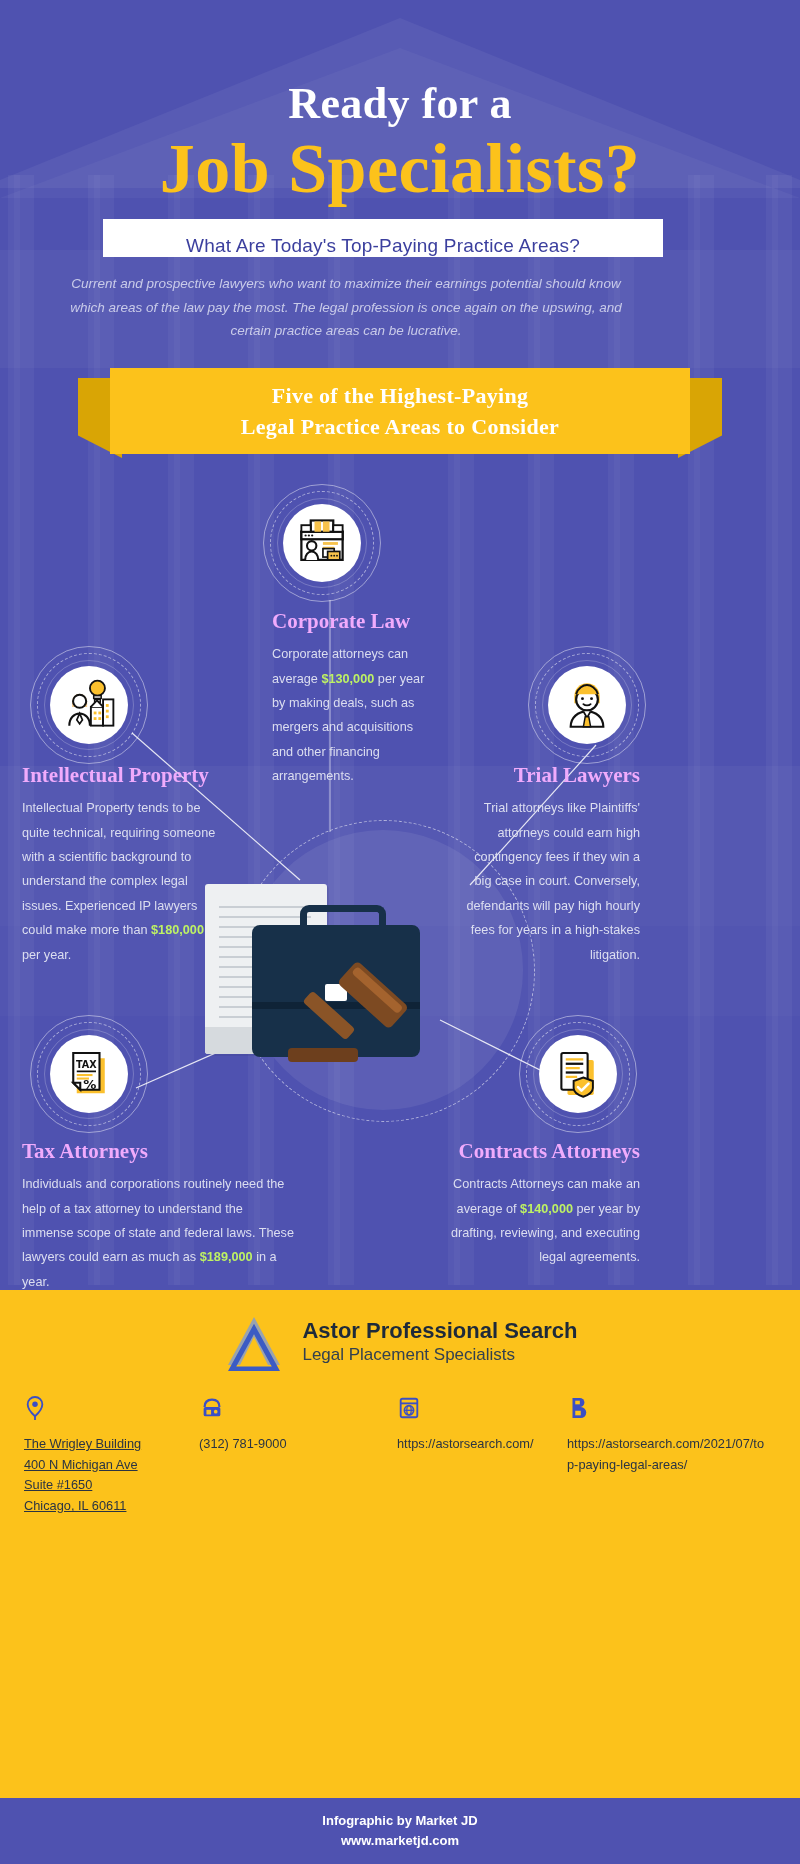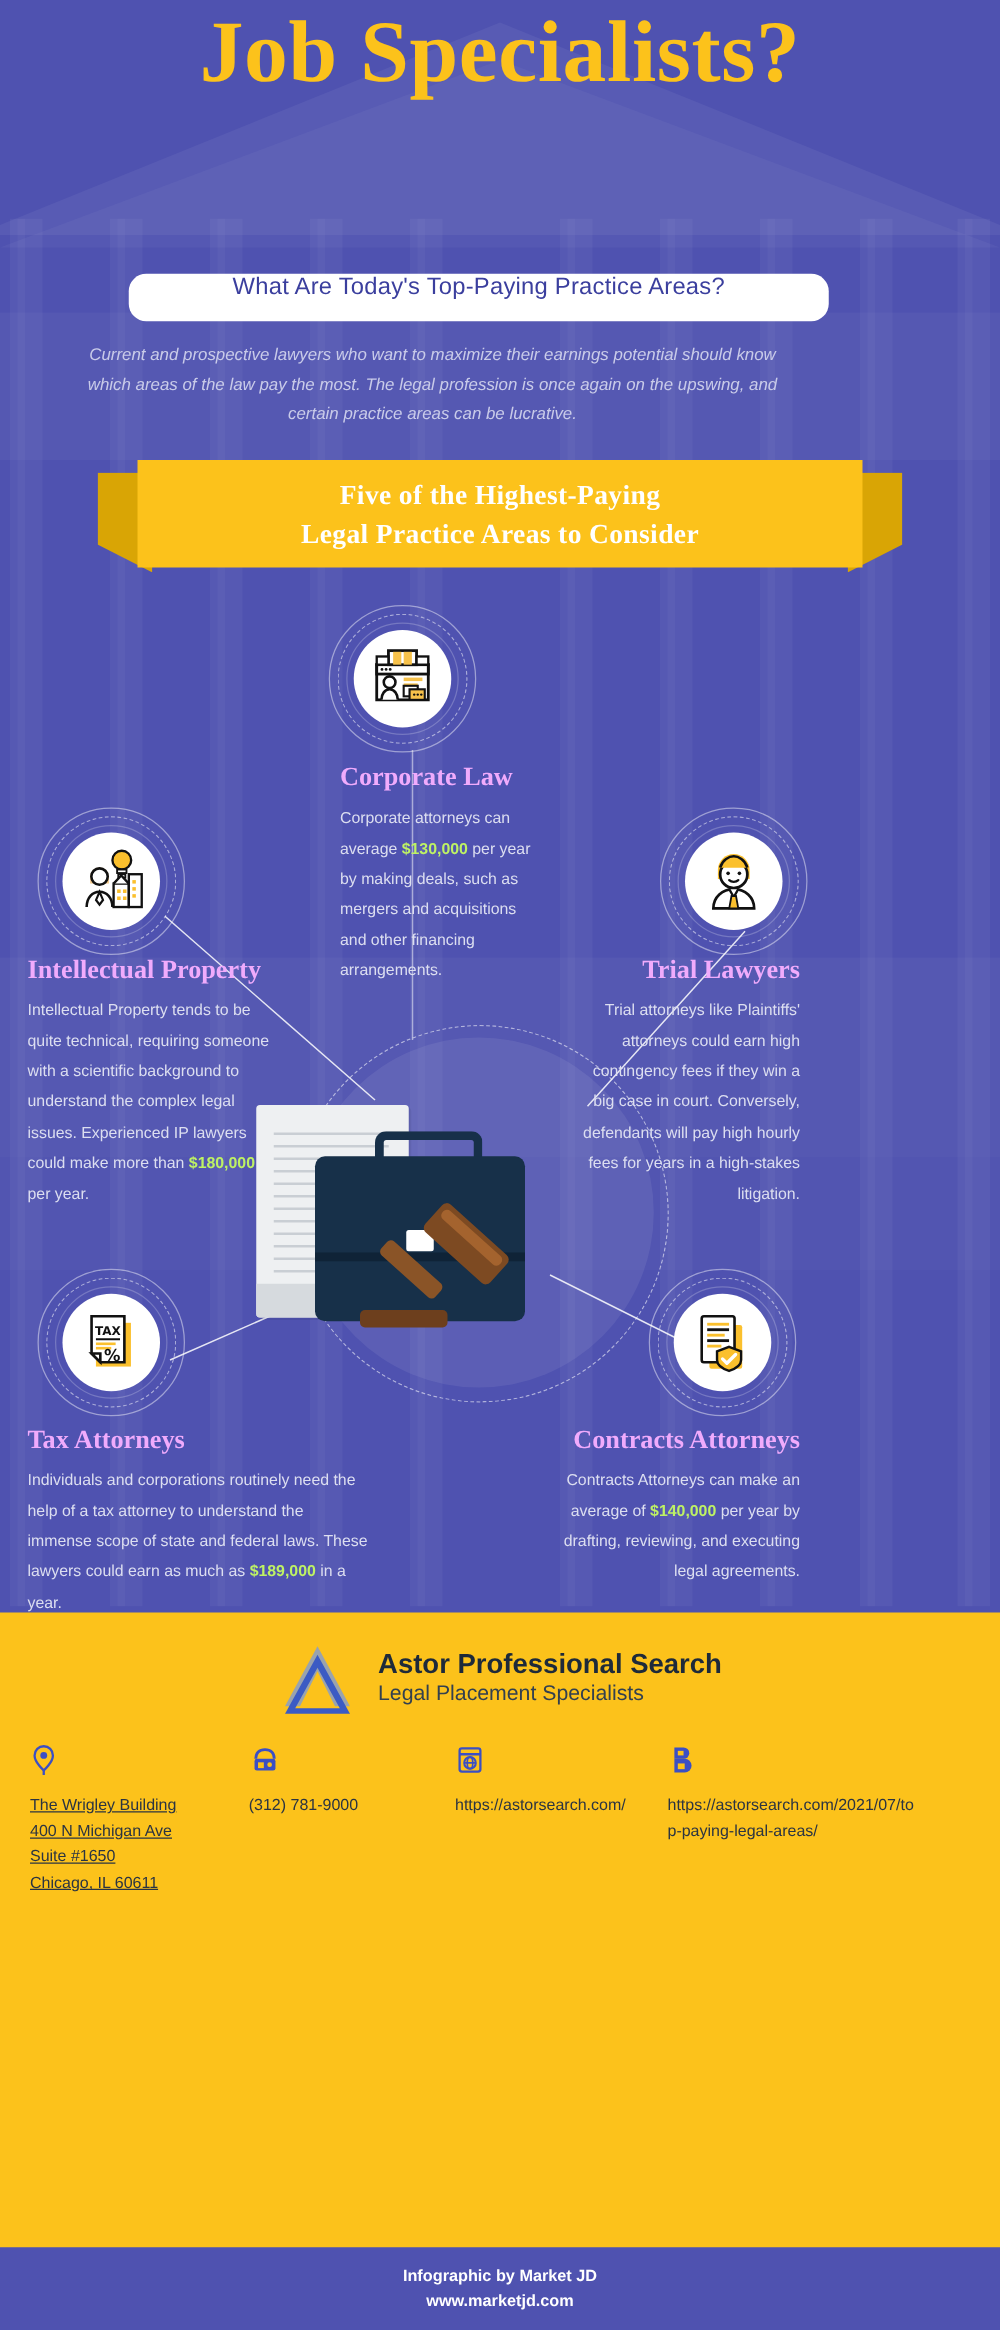--- a/index.html
+++ b/index.html
@@ -28,21 +28,21 @@
   .pillar:after{content:"";position:absolute;left:6px;top:0;width:6px;height:100%;background:rgba(255,255,255,.03);}
   .band{position:absolute;left:0;width:800px;background:rgba(255,255,255,.035);}
 
   
   .hdr{position:absolute;left:0;top:0;width:800px;text-align:center;}
   .t1{font-family:"Liberation Serif", serif;font-weight:bold;color:#ffffff;font-size:44px;
       letter-spacing:.4px;margin-top:82px;line-height:1;}
   .t2{font-family:"Liberation Serif", serif;font-weight:bold;color:#fcc21b;font-size:70px;
       letter-spacing:.5px;line-height:1.05;margin-top:6px;}
   .subbar{position:absolute;left:103px;top:219px;width:560px;height:38px;background:#ffffff;
-      display:flex;align-items:flex-start;justify-content:center;border-radius:14px;}
+      display:flex;align-items:flex-end;justify-content:center;}
   .subbar span{color:#3b3f9e;font-size:19px;letter-spacing:.2px;}
   .intro{position:absolute;left:58px;top:272px;width:576px;text-align:center;color:#c9cbe9;
       font-size:13.5px;line-height:1.75;font-style:italic;}
 
   
   .ribbon-wrap{position:absolute;left:0;top:368px;width:800px;height:98px;}
   .ribbon-tail{position:absolute;top:10px;width:44px;height:80px;background:#d9a505;}
   .ribbon-tail.l{left:78px;clip-path:polygon(0 0,100% 0,100% 100%,0 72%);}
   .ribbon-tail.r{right:78px;clip-path:polygon(0 0,100% 0,100% 72%,0 100%);}
   .ribbon{position:absolute;left:110px;top:0;width:580px;height:86px;background:#fcc21b;
@@ -119,20 +119,21 @@
     <div class="pillar" style="left:528px;"></div>
     <div class="pillar" style="left:608px;"></div>
     <div class="pillar" style="left:688px;"></div>
     <div class="pillar" style="left:766px;"></div>
     <div class="band" style="top:250px;height:118px;"></div>
     <div class="band" style="top:766px;height:160px;"></div>
     <div class="band" style="top:926px;height:90px;opacity:.5;"></div>
   </div>
 
   <div class="hdr">
+    <div class="t1">Ready for a</div>
     <div class="t2">Job Specialists?</div>
   </div>
   <div class="subbar">
     <span>What Are Today's Top-Paying Practice Areas?</span>
   </div>
   <div class="intro">Current and prospective lawyers who want to maximize their earnings potential should know which areas of the law pay the most. The legal profession is once again on the upswing, and certain practice areas can be lucrative.</div>
 
   <div class="ribbon-wrap">
     <div class="ribbon-tail l"></div>
     <div class="ribbon-tail r"></div>
@@ -347,21 +348,21 @@
         <div class="ic">
           <svg width="26" height="26" viewBox="0 0 28 28">
               <rect x="5" y="13" width="18" height="10" rx="2" fill="#3b4fc4"></rect>
               <path d="M6 13c0-5 3-8 8-8s8 3 8 8" fill="none" stroke="#3b4fc4" stroke-width="2.4"></path>
               <rect x="8" y="16" width="5" height="5" fill="#fcc21b"></rect>
               <circle cx="18" cy="18" r="2" fill="#fcc21b"></circle>
             </svg>
         </div>
         <div class="txt">(312) 781-9000</div>
       </div>
-      <div class="ci" style="width:170px;">
+      <div class="ci" style="width:170px;margin-left:33px;">
         <div class="ic">
           <svg width="24" height="26" viewBox="0 0 26 28">
               <rect x="4" y="4" width="18" height="20" rx="2" fill="none" stroke="#3b4fc4" stroke-width="2"></rect>
               <line x1="4" y1="9" x2="22" y2="9" stroke="#3b4fc4" stroke-width="2"></line>
               <circle cx="13" cy="16.5" r="5" fill="none" stroke="#3b4fc4" stroke-width="1.8"></circle>
               <line x1="8" y1="16.5" x2="18" y2="16.5" stroke="#3b4fc4" stroke-width="1.4"></line>
               <ellipse cx="13" cy="16.5" rx="2.4" ry="5" fill="none" stroke="#3b4fc4" stroke-width="1.4"></ellipse>
             </svg>
         </div>
         <div class="txt">https://astorsearch.com/</div>

